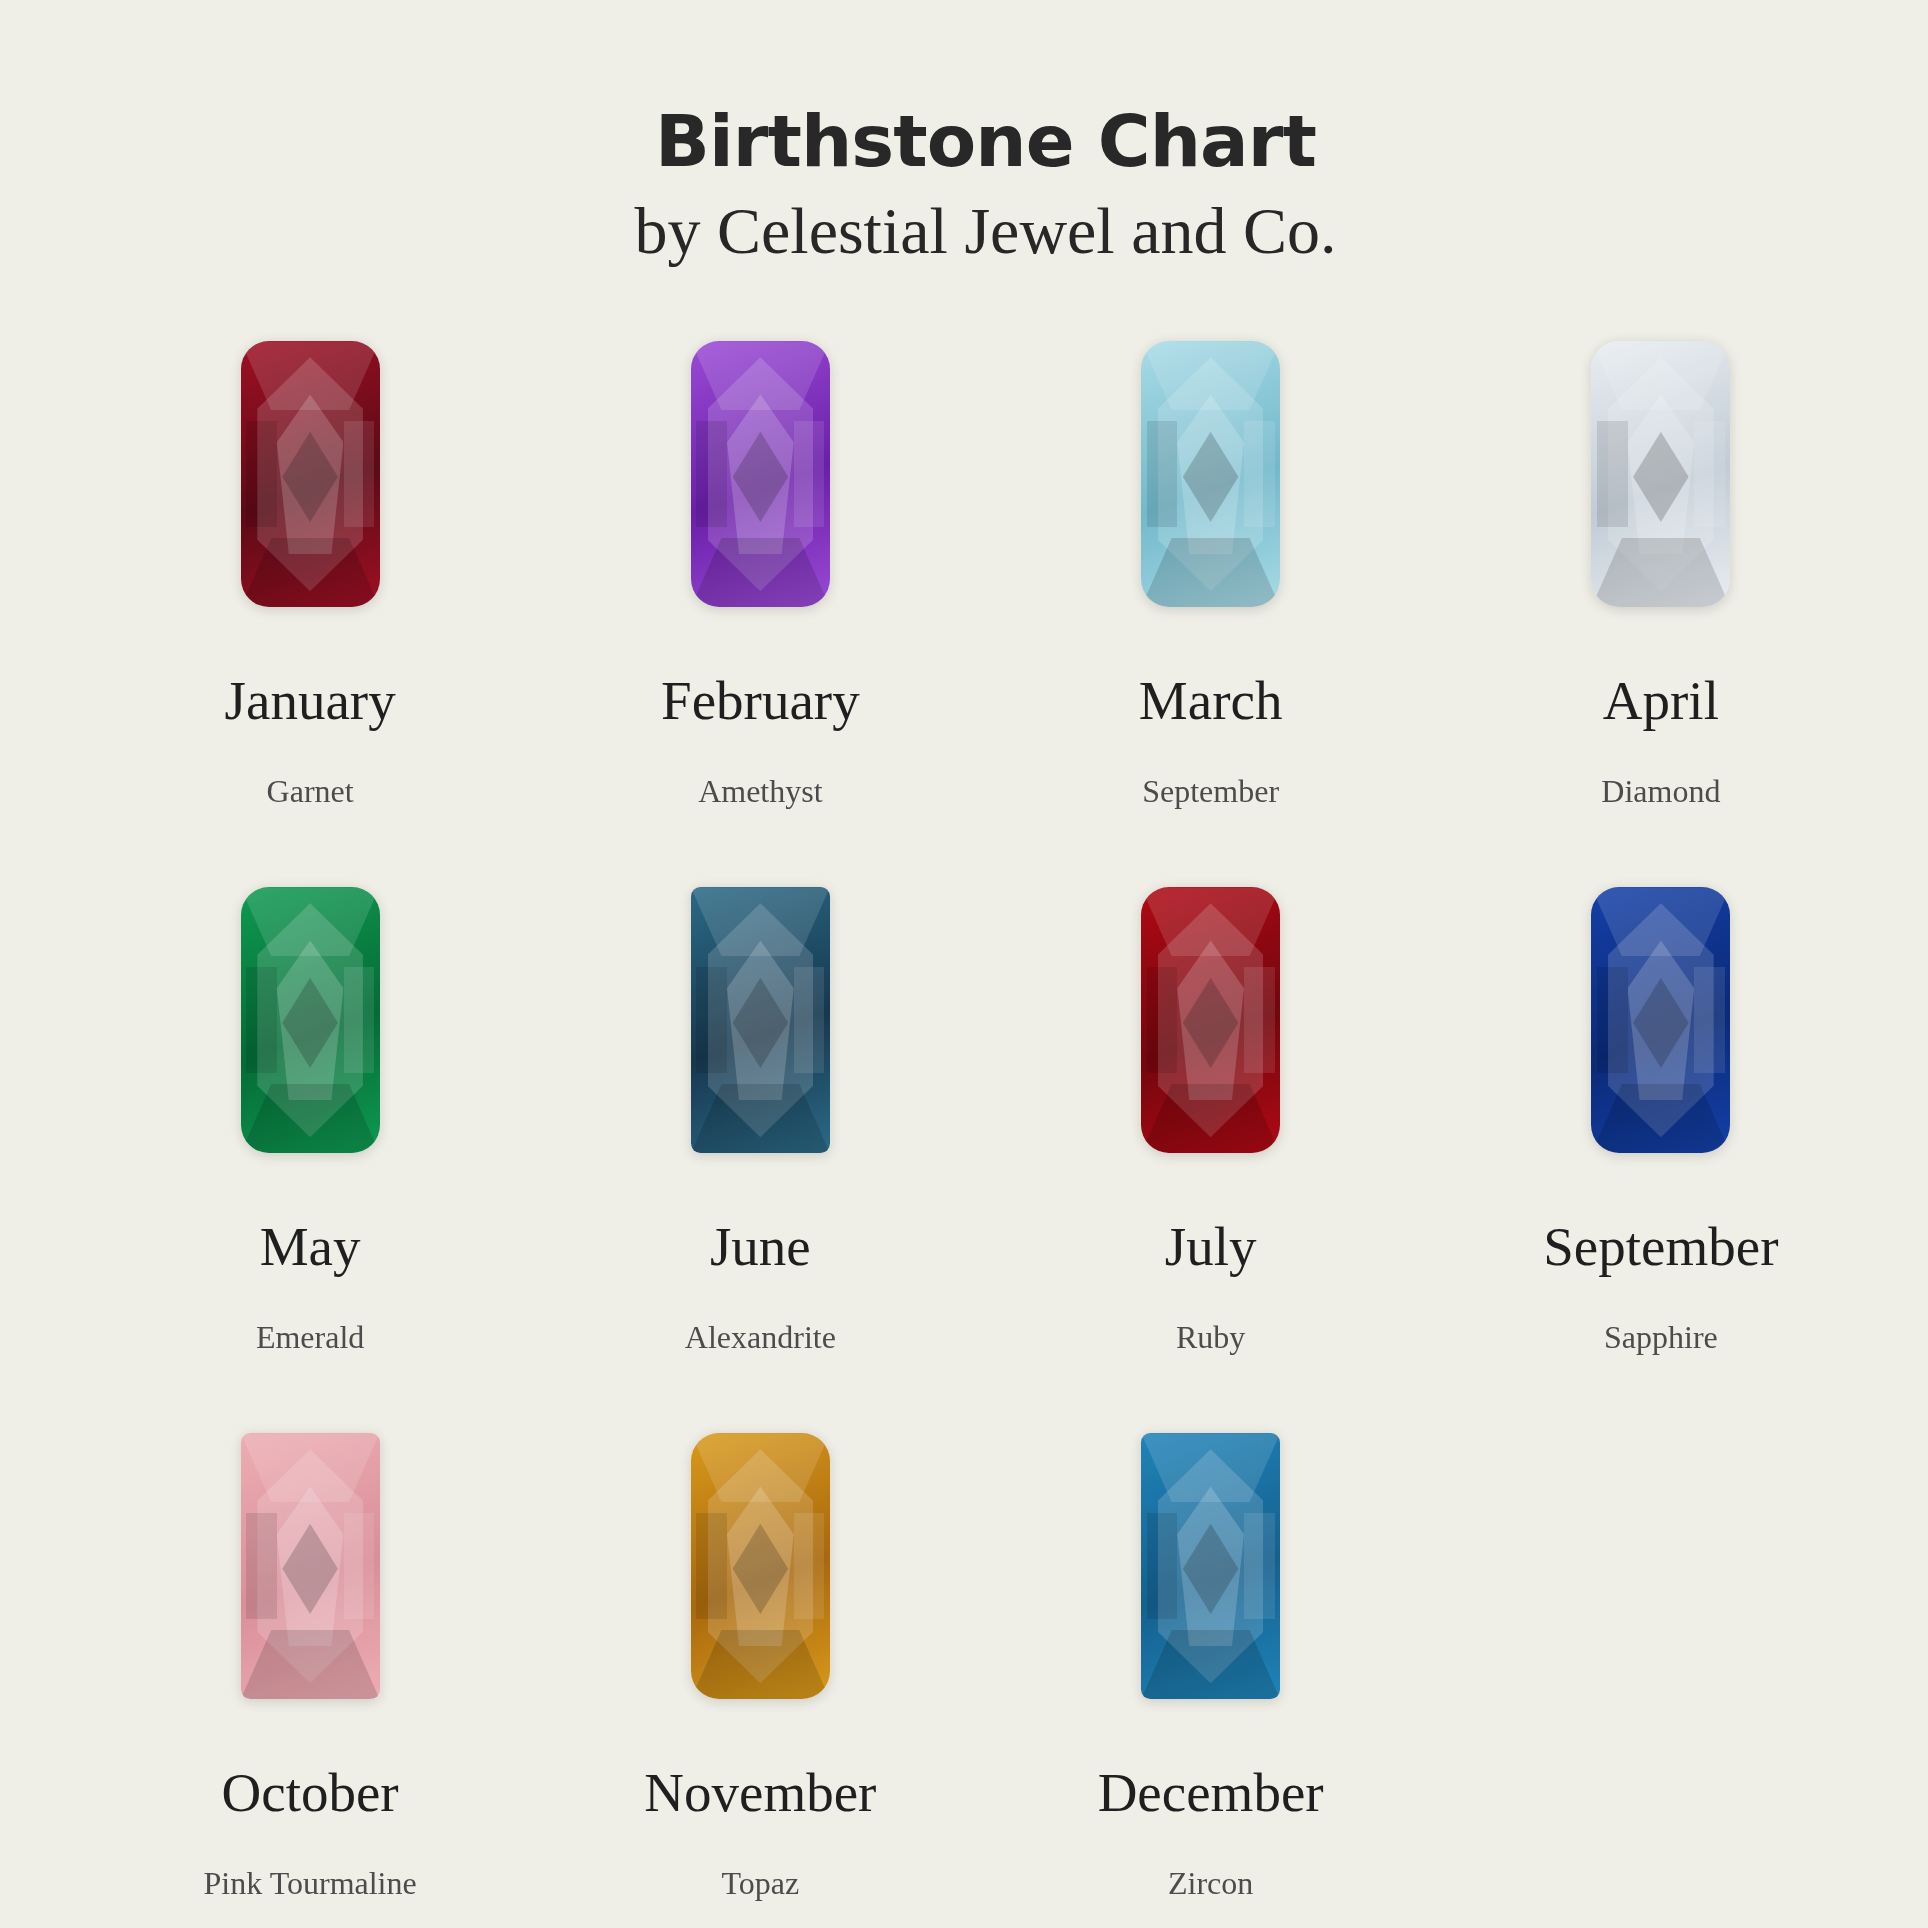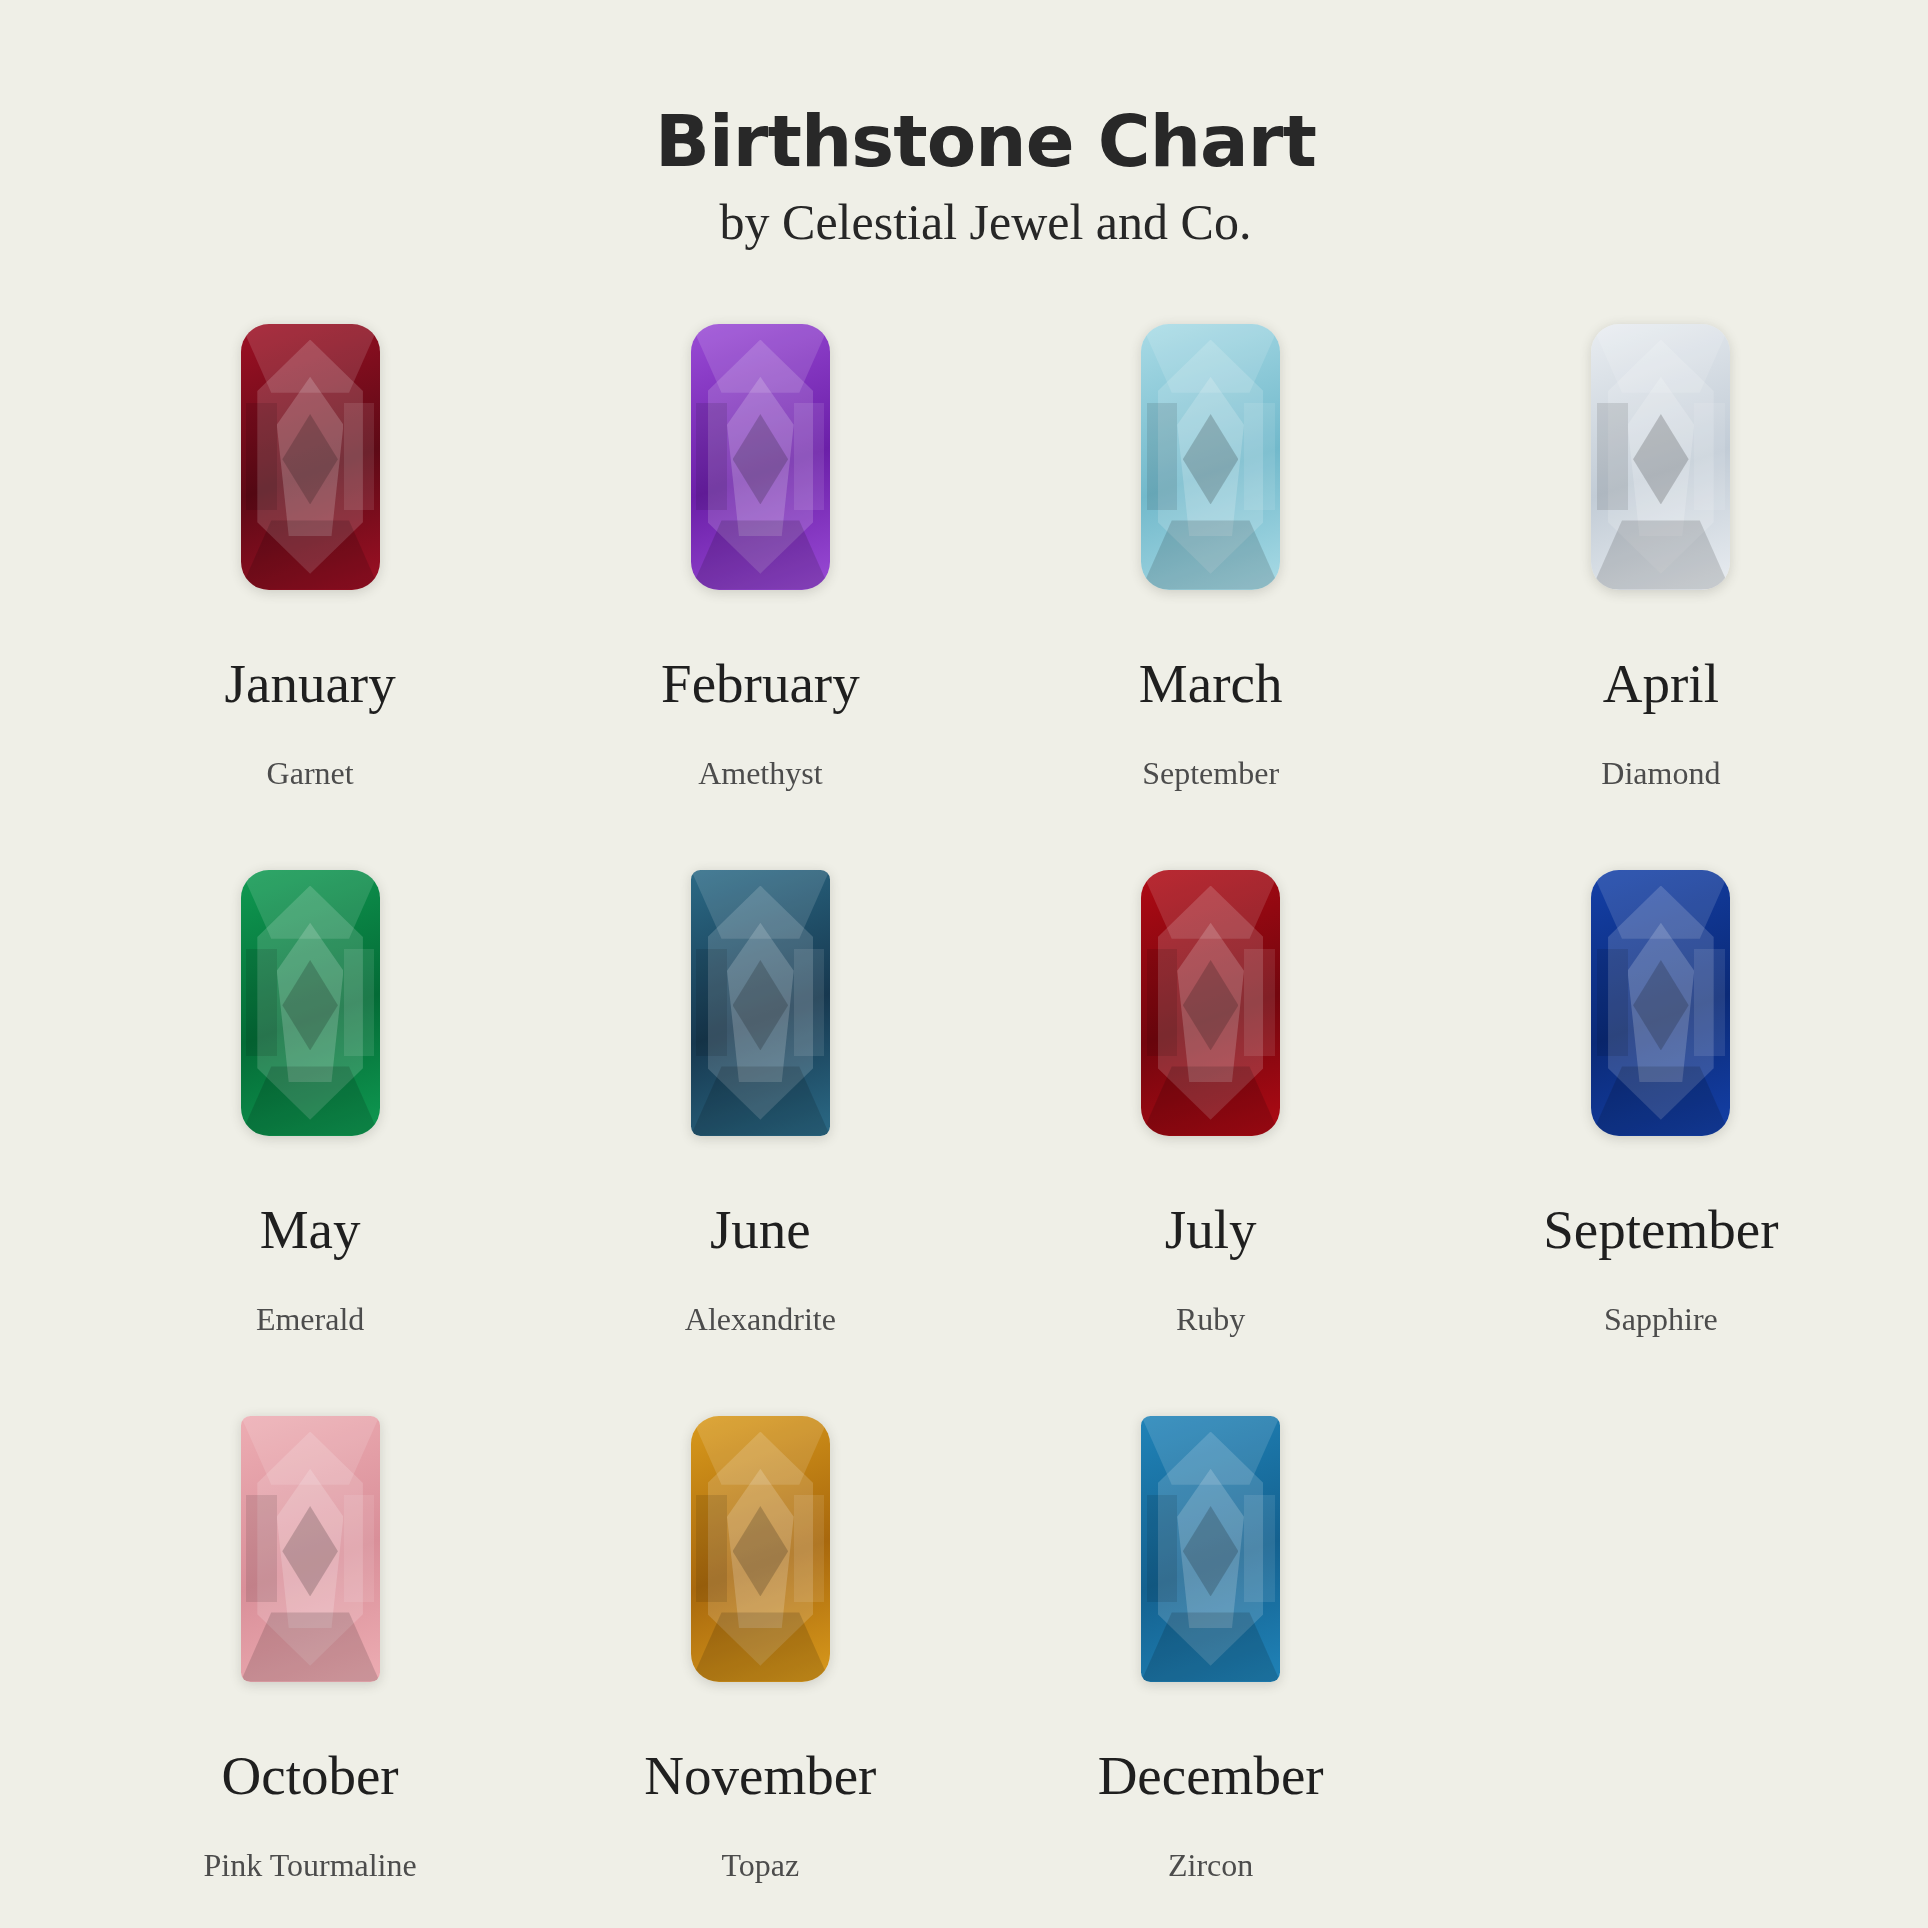--- a/index.html
+++ b/index.html
@@ -28,21 +28,21 @@
     font-weight: bold;
     font-size: 72px;
     letter-spacing: -0.9px;
     color: #282828;
     margin: 0;
     line-height: 1.05;
     text-align: center;
   }
   .subtitle {
     font-family: "Liberation Serif", serif;
-    font-size: 50px;
+    font-size: 66px;
     color: #272727;
     margin: 15px 0 0 0;
     text-align: center;
     line-height: 1.1;
   }
   .grid {
     margin-top: 66px;
     width: 100%;
     display: grid;
     grid-template-columns: repeat(4, 1fr);

